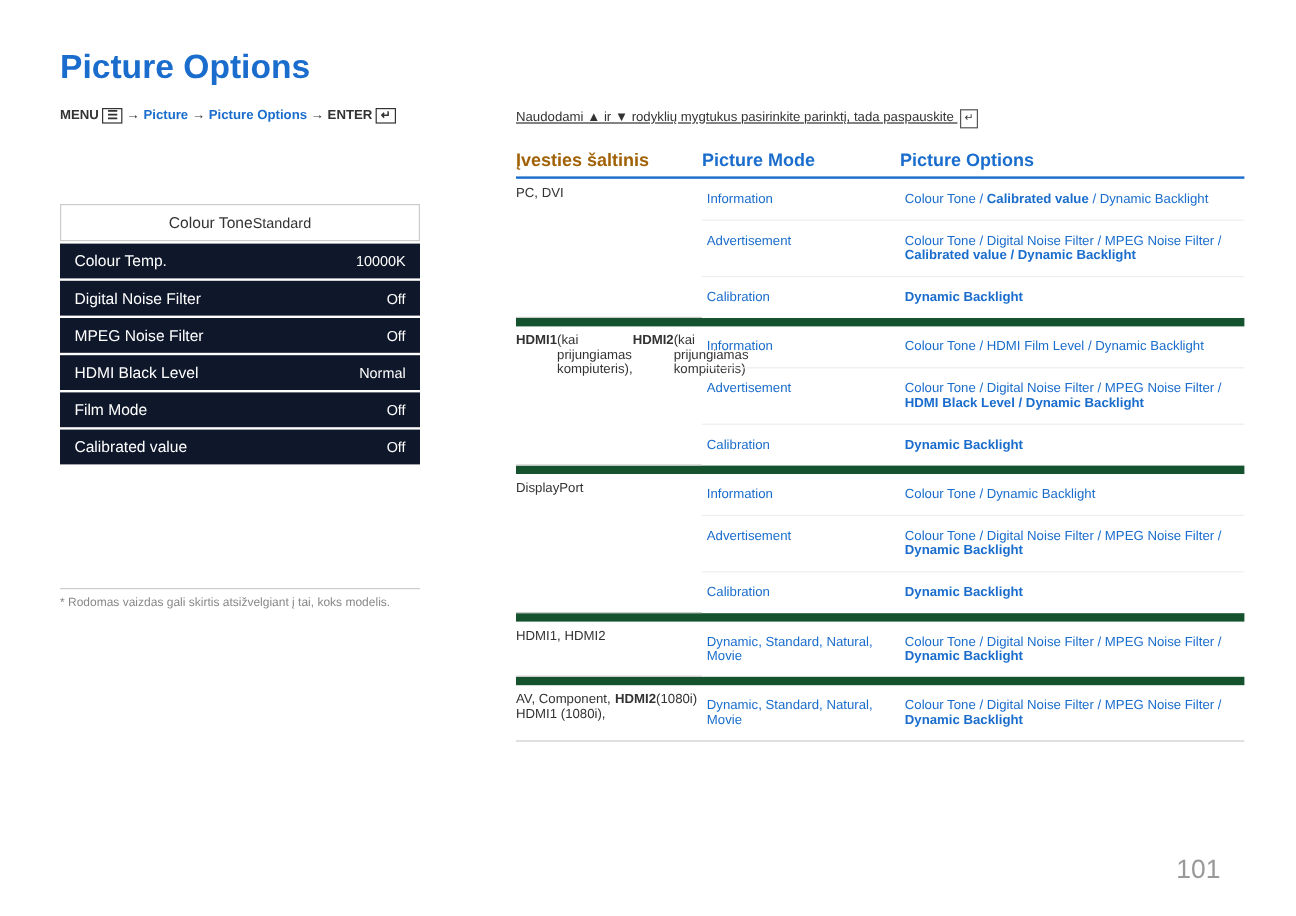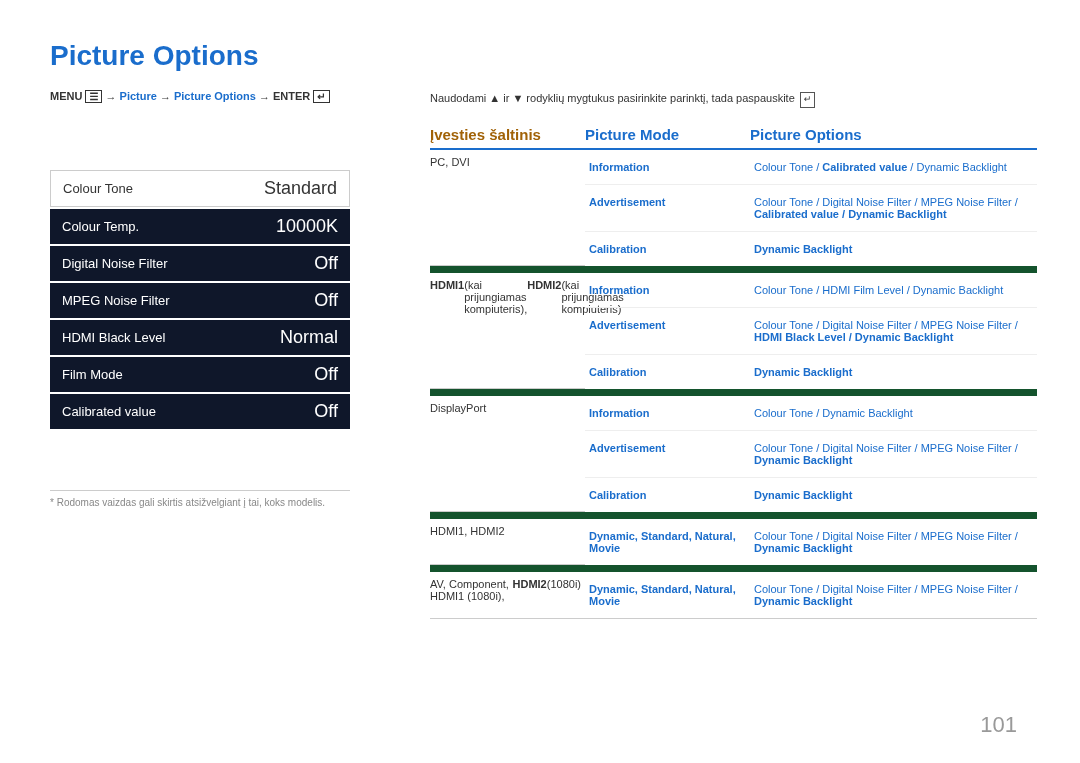--- a/index.html
+++ b/index.html
@@ -45,27 +45,28 @@
       justify-content: space-between;
       align-items: center;
       padding: 7px 12px;
       margin-bottom: 2px;
       font-size: 13px;
     }
     .menu-item.white {
       background: #fff;
       border: 1px solid #ccc;
       color: #333;
+      justify-content: center;
     }
     .menu-item.blue {
       background: #0f172a;
       color: #fff;
     }
     .menu-item .item-label { font-size: 13px; }
-    .menu-item .item-value { font-size: 18px; }
+    .menu-item .item-value { font-size: 12px; }
 
     .footnote {
       position: absolute;
       left: 50px;
       top: 490px;
       font-size: 10px;
       color: #888;
       border-top: 1px solid #ccc;
       padding-top: 6px;
       width: 300px;
@@ -76,20 +77,21 @@
       position: absolute;
       left: 430px;
       top: 90px;
       right: 30px;
     }
     .instruction-block {
       font-size: 11px;
       color: #333;
       margin-bottom: 4px;
       line-height: 1.5;
+      text-decoration: underline;
     }
     .instruction-block .icon-enter {
       display: inline-block;
       border: 1px solid #555;
       padding: 0 3px;
       font-size: 9px;
       margin-left: 2px;
     }
 
     .table-header {
@@ -105,21 +107,21 @@
       font-weight: bold;
       color: #a16207;
     }
     .table-header .col-title.blue { color: #1a6dcc; }
 
     .table-body {}
     .mode-cell {
       font-size: 11px;
       color: #1a6dcc;
       padding: 6px 4px;
-      font-weight: bold;
+      font-weight: normal;
     }
     .options-cell {
       font-size: 11px;
       color: #1a6dcc;
       padding: 6px 4px;
     }
     .section-source {
       font-size: 11px;
       color: #333;
       padding: 8px 4px 8px 0;

